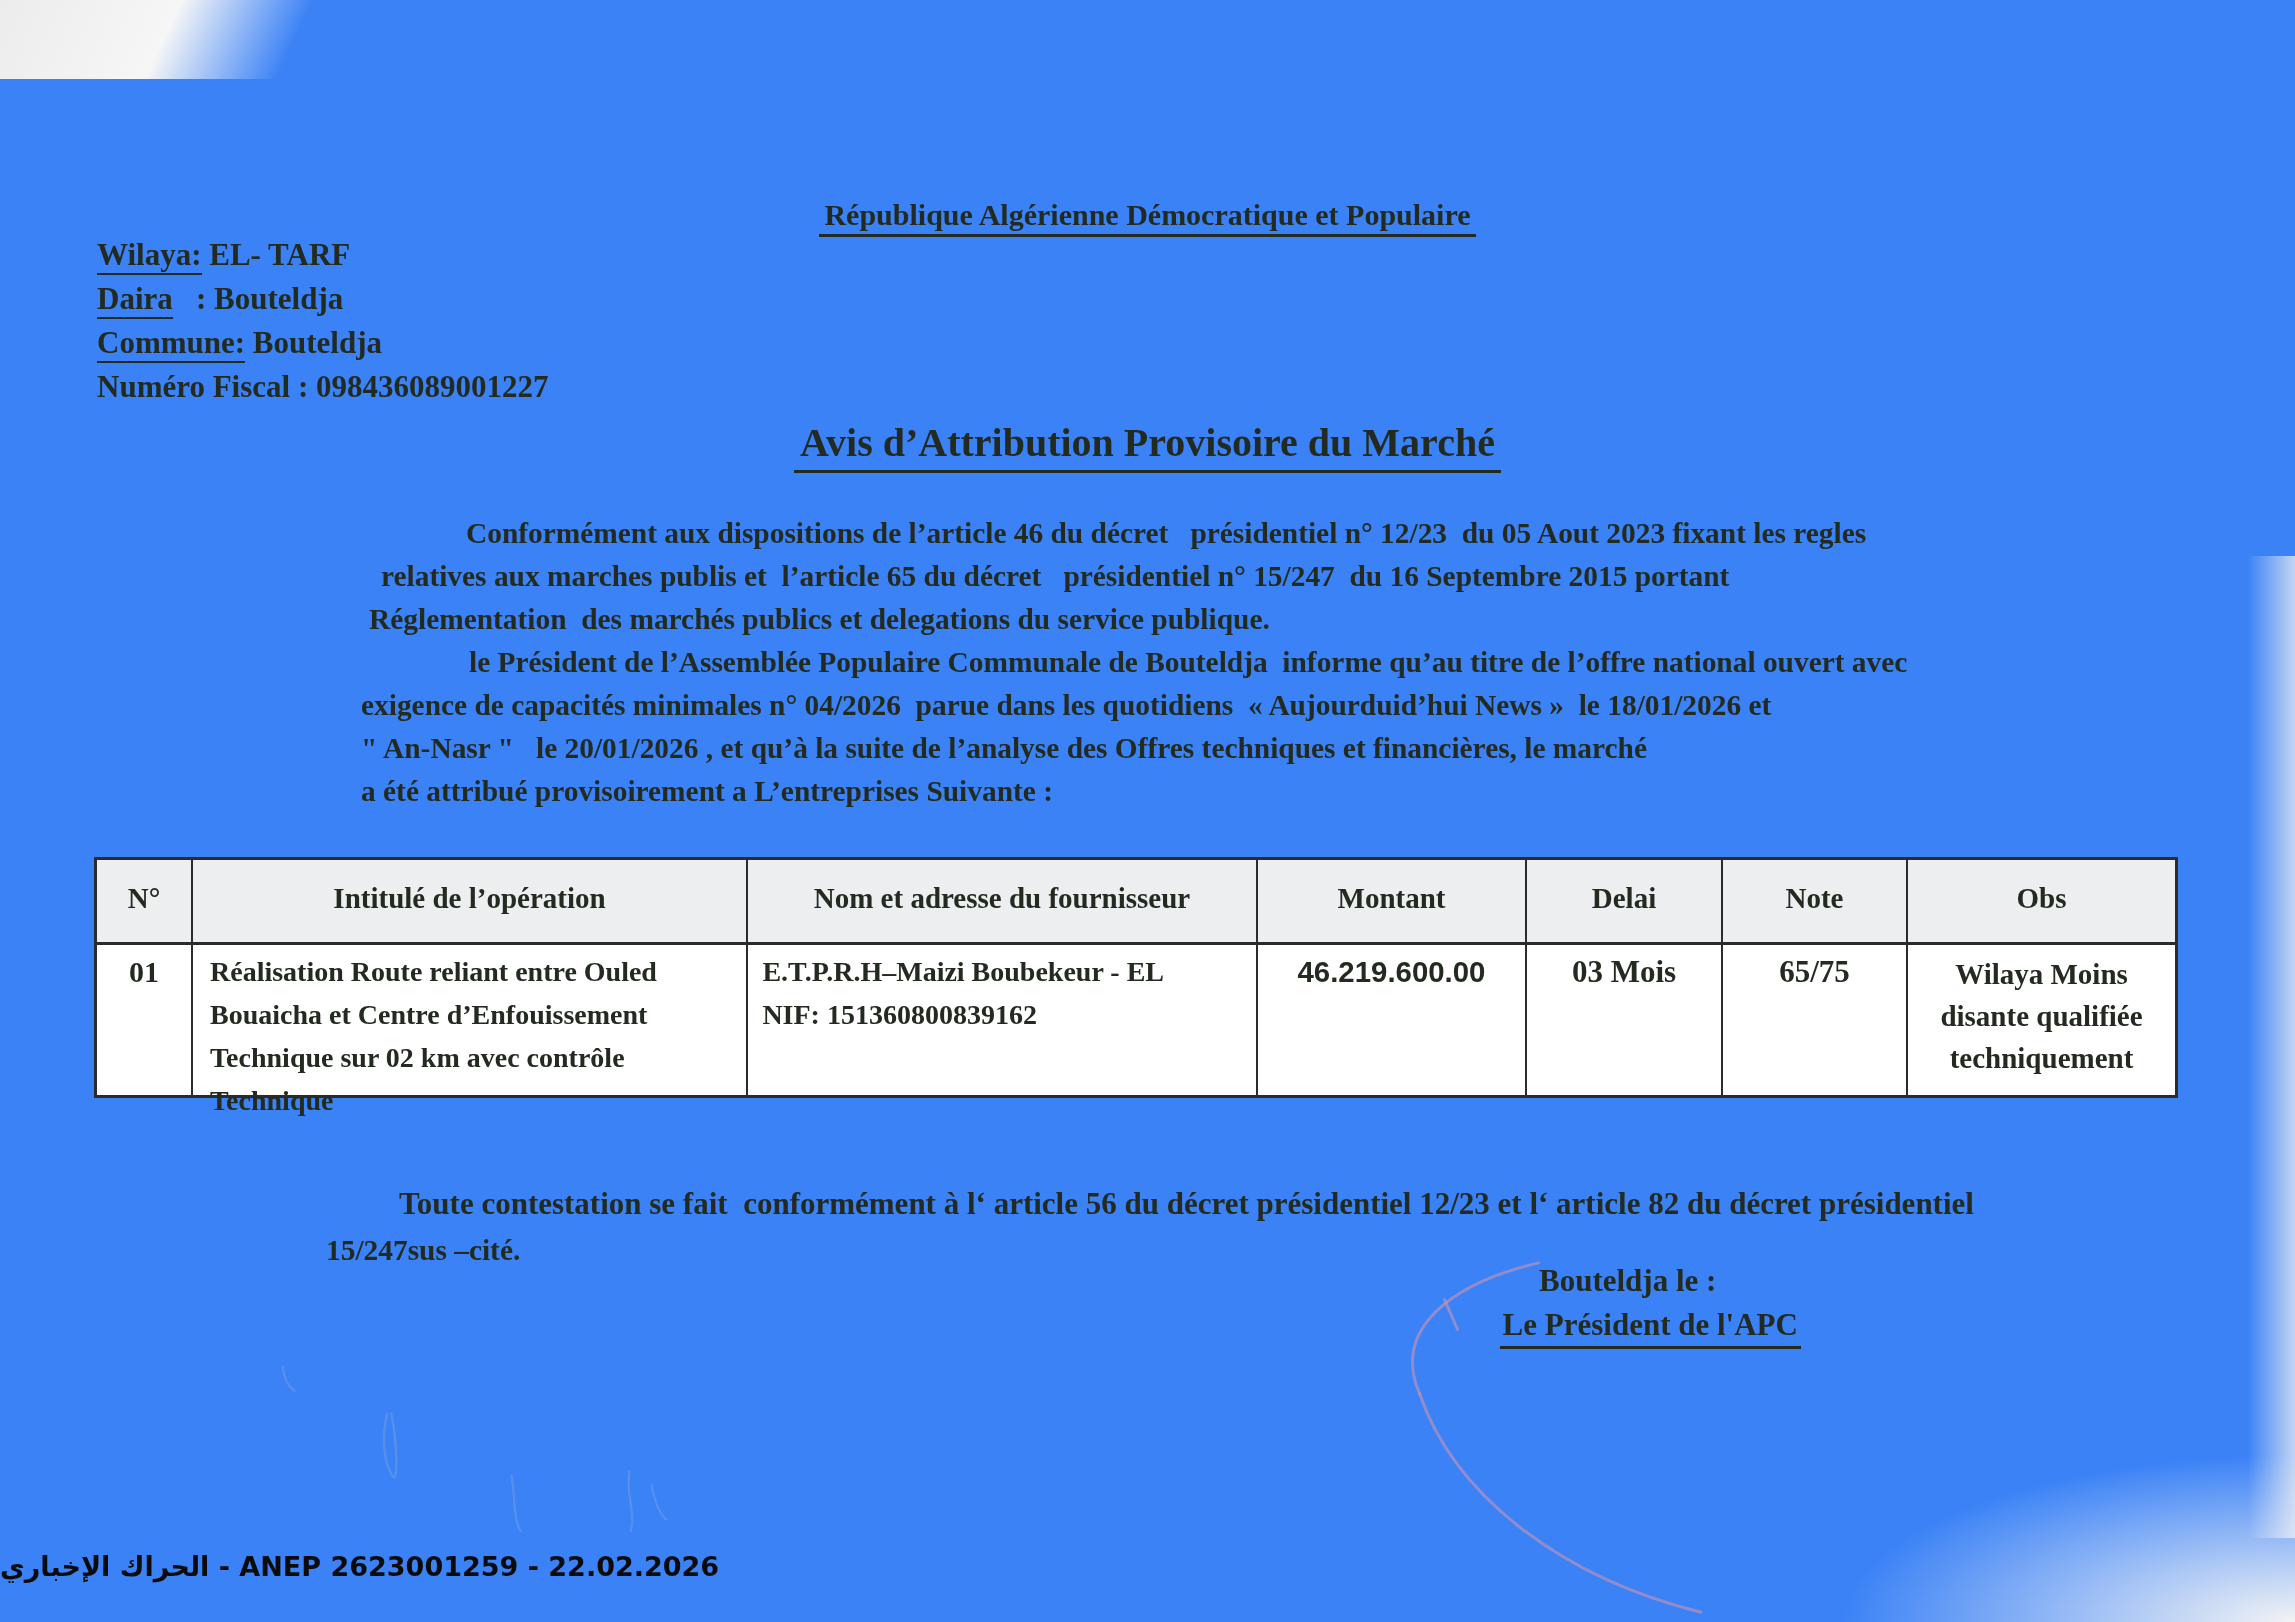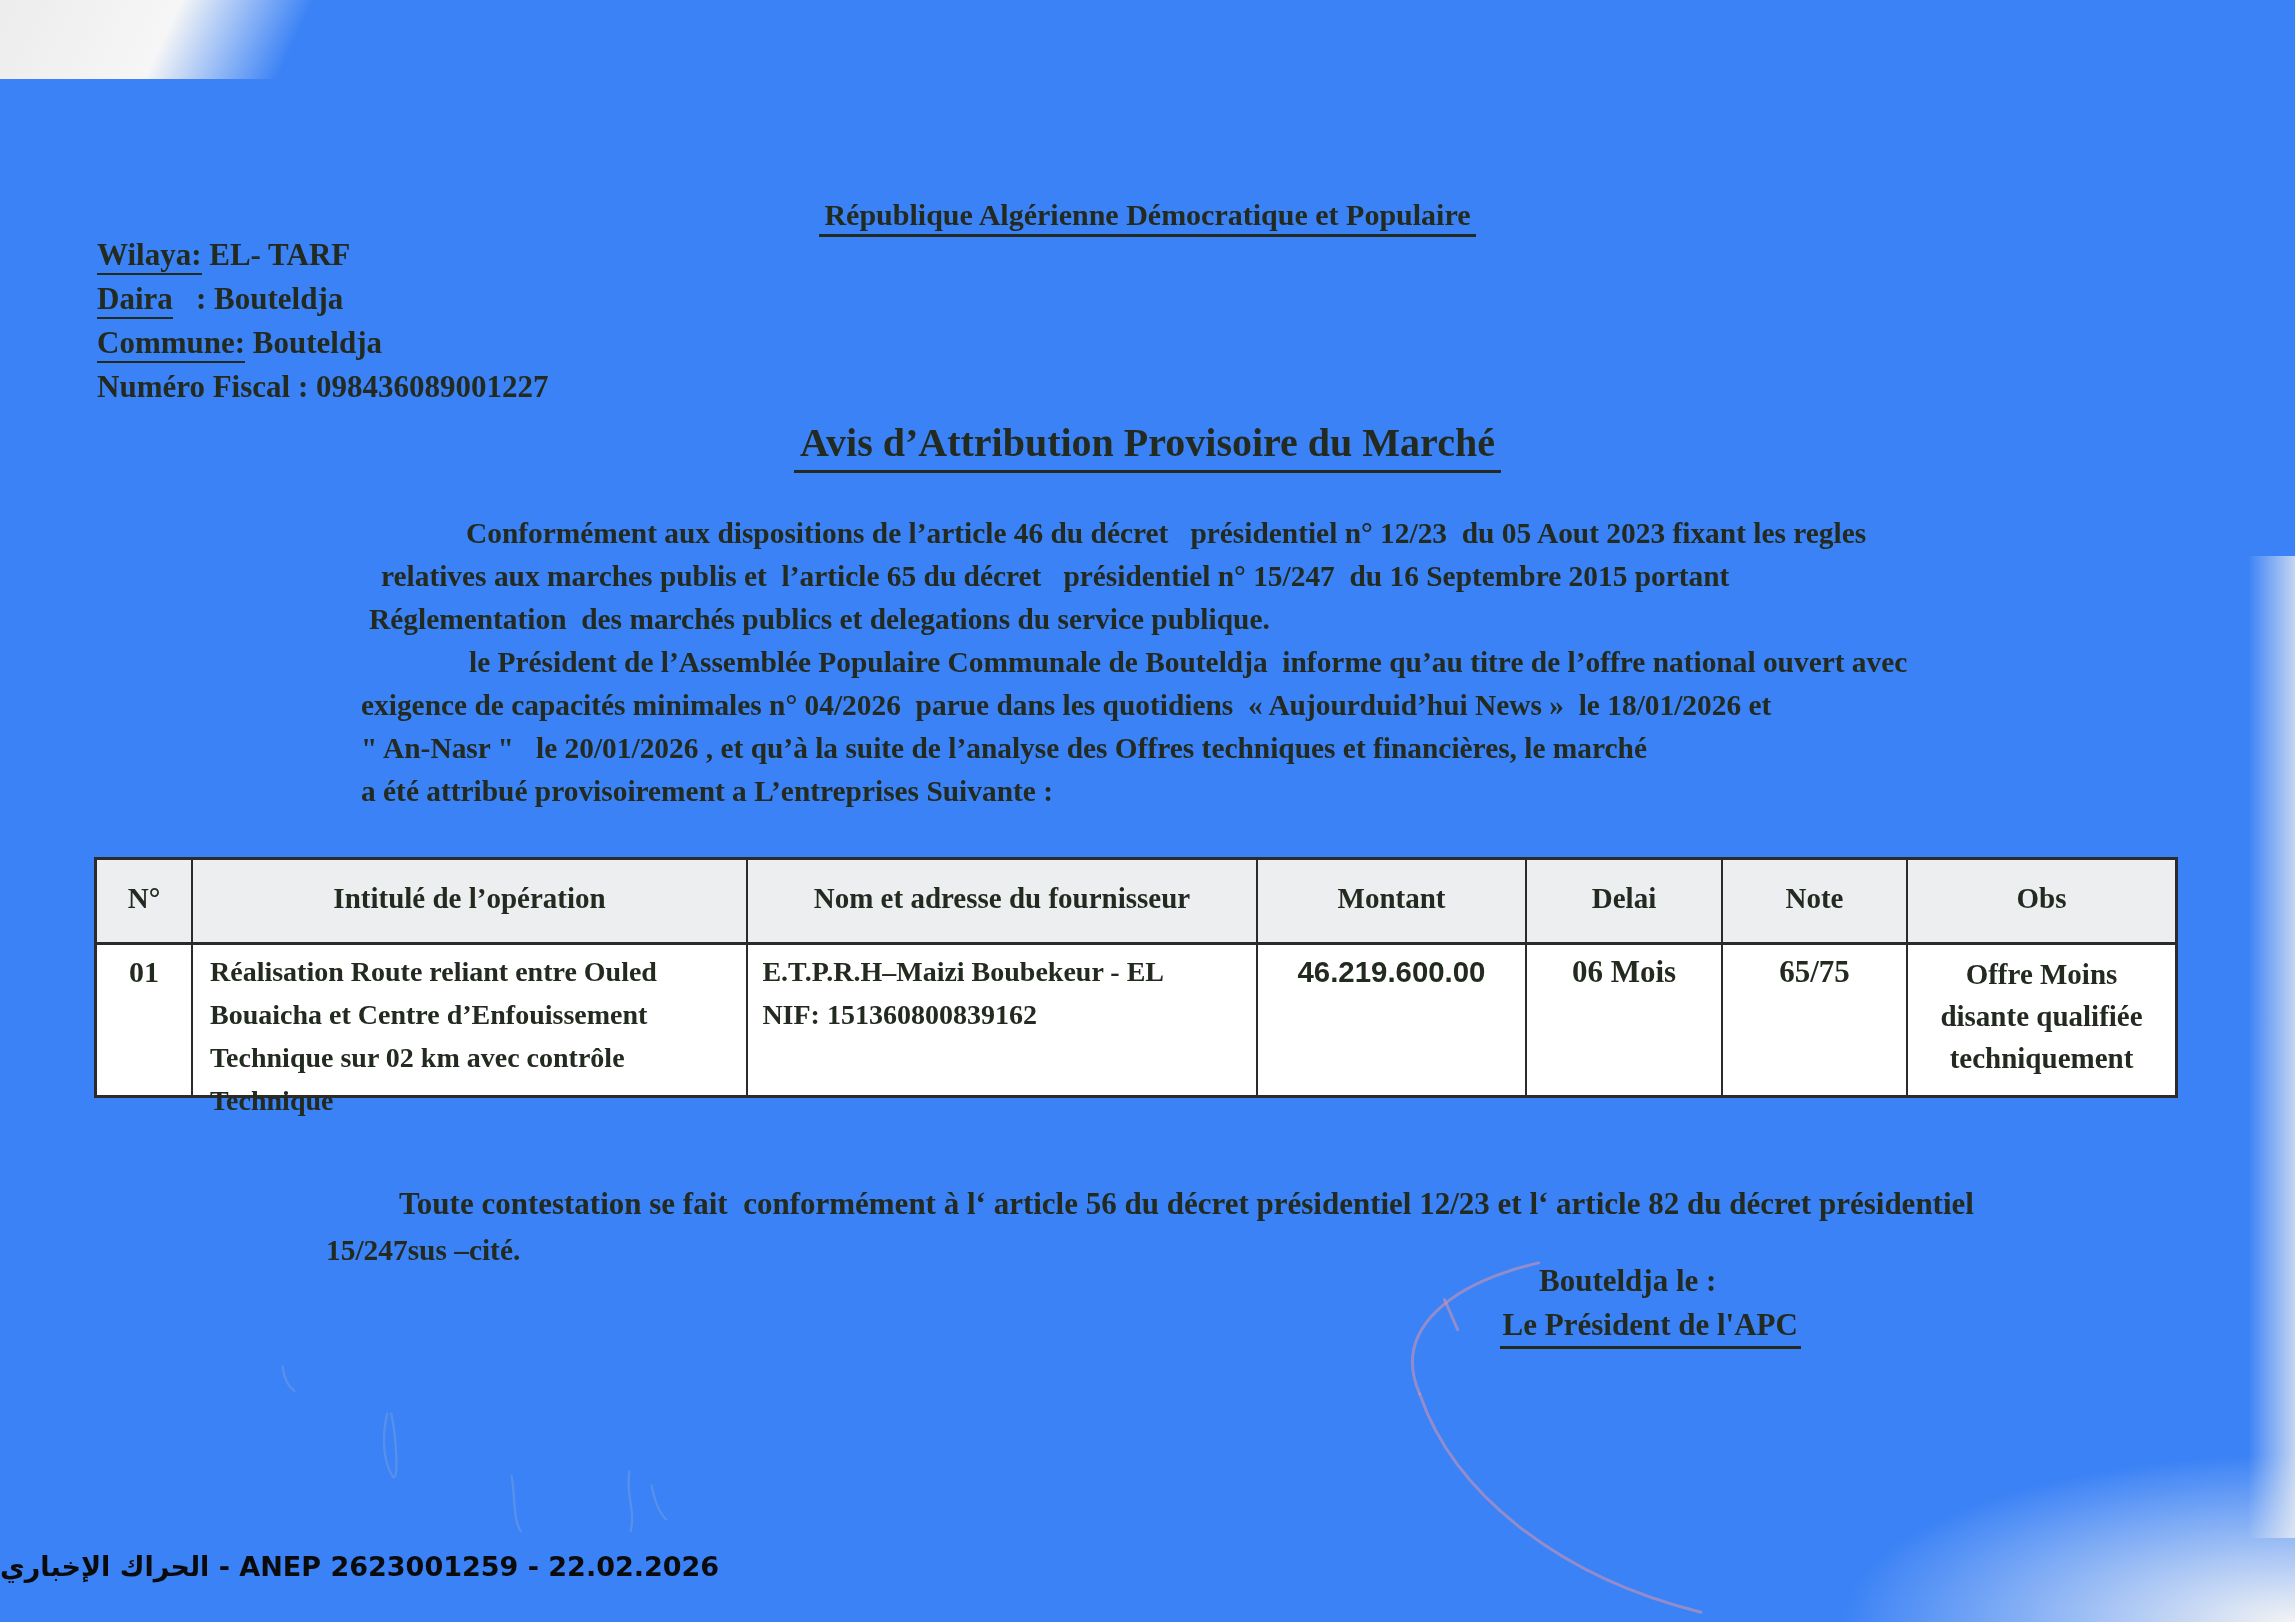--- a/index.html
+++ b/index.html
@@ -173,25 +173,25 @@
       <span class="cell-line">Technique sur 02 km avec contrôle</span>
       <span class="cell-line">Technique</span>
     </div>
 
     <div class="dc dc-sup">
       <span class="cell-line">E.T.P.R.H–Maizi Boubekeur - EL</span>
       <span class="cell-line">NIF: 151360800839162</span>
     </div>
 
     <div class="dc dc-mont">46.219.600.00</div>
-    <div class="dc dc-delai">06 Mois</div>
+    <div class="dc dc-delai">03 Mois</div>
     <div class="dc dc-note">65/75</div>
 
     <div class="dc dc-obs last">
-      <span class="cell-line">Offre Moins</span>
+      <span class="cell-line">Wilaya Moins</span>
       <span class="cell-line">disante qualifiée</span>
       <span class="cell-line">techniquement</span>
     </div>
   </div>
 
   <div class="closing-1">Toute contestation se fait&nbsp; conformément à l‘ article 56 du décret présidentiel 12/23 et l‘ article 82 du décret présidentiel</div>
   <div class="closing-2">15/247sus –cité.</div>
 
   <div class="place-line">Bouteldja le :</div>
   <div class="president-line">

